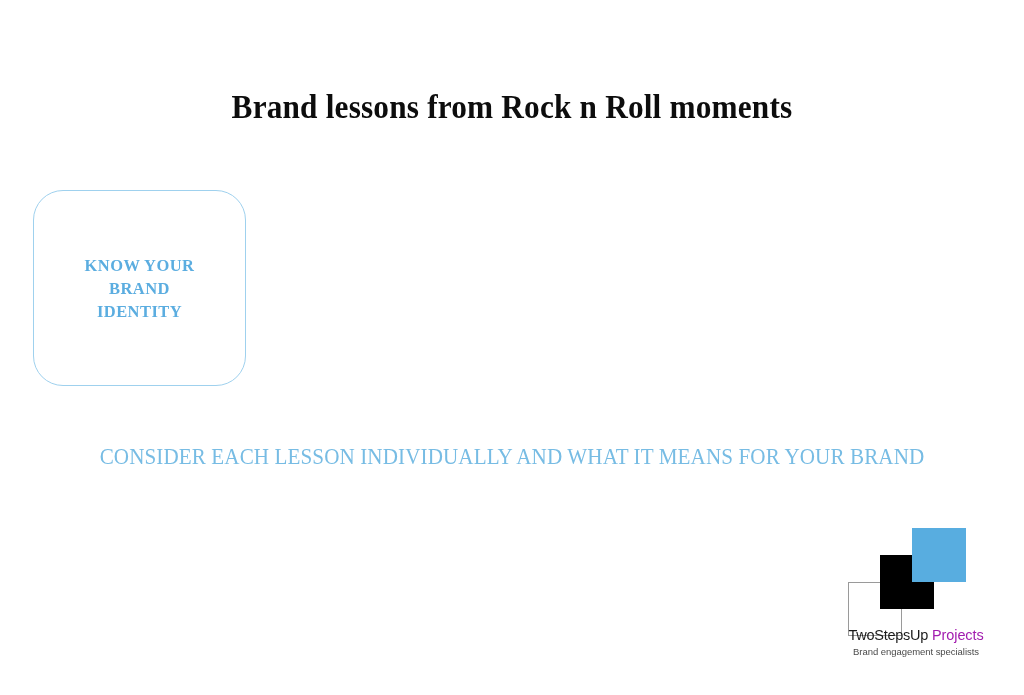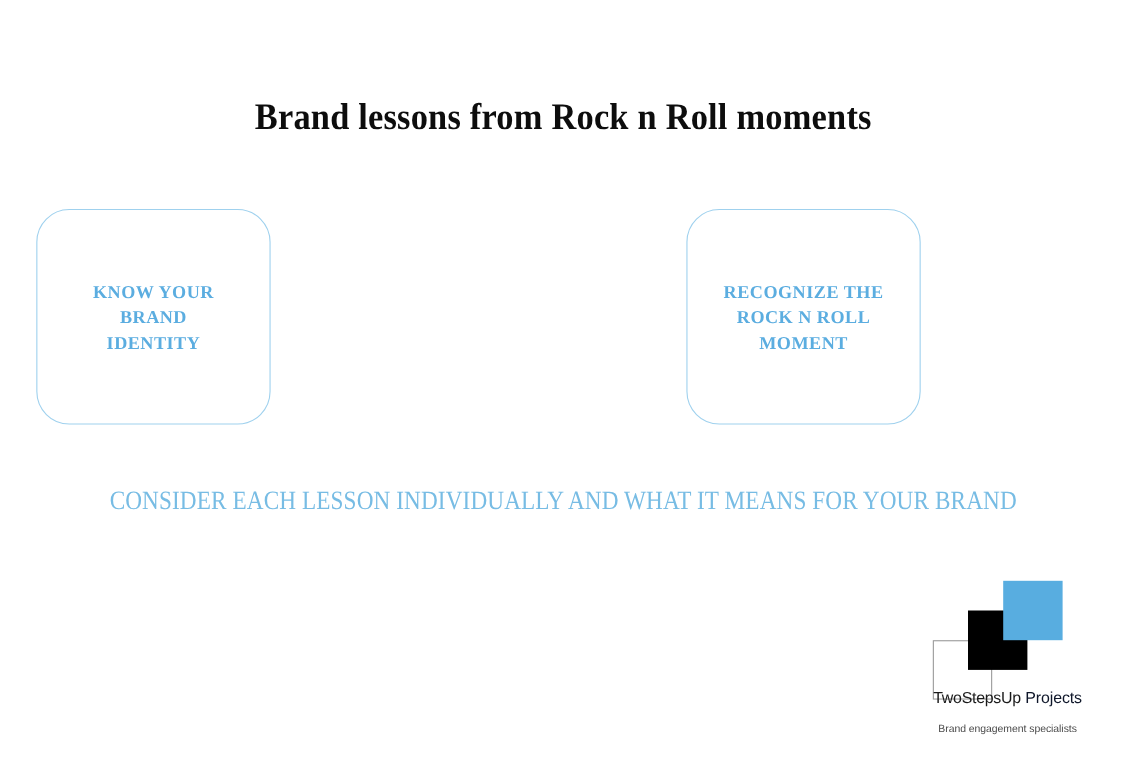--- a/index.html
+++ b/index.html
@@ -37,21 +37,21 @@
     transform: scaleX(0.92);
     transform-origin: center center;
     white-space: nowrap;
   }
 
   
   .cards-row {
     position: absolute;
     left: 33px;
     top: 190px;
-    width: 804px;
+    width: 952px;
     height: 196px;
     display: flex;
     justify-content: space-between;
     align-items: stretch;
   }
   .lesson-card {
     width: 213px;
     height: 196px;
     box-sizing: border-box;
     border: 1.2px solid #9fd1ee;
@@ -147,58 +147,52 @@
     color: #1a1a1a;
     white-space: nowrap;
   }
   .logo-wordmark .wm-bold {
     font-weight: normal;
     letter-spacing: -0.25px;
   }
   .logo-wordmark .wm-light {
     font-weight: normal;
     letter-spacing: -0.1px;
-    color: #0f172a;
+    color: #a21caf;
   }
   .logo-tagline {
     position: absolute;
     left: 0;
     top: 118px;
     width: 148px;
     text-align: center;
     font-family: "Liberation Sans", sans-serif;
     font-weight: normal;
     font-size: 9.5px;
     line-height: 12px;
     letter-spacing: -0.05px;
     color: #4a4a4a;
     white-space: nowrap;
-    margin-top: 11px;
   }
 </style>
 </head>
 <body>
 
 <div class="slide">
 
   <h1 class="slide-title">Brand lessons from Rock n Roll moments</h1>
 
   <div class="cards-row">
 
     <div class="lesson-card">
       <div class="lesson-card-label">KNOW YOUR
 BRAND
 IDENTITY</div>
     </div>
 
-    <div class="lesson-card">
-      <div class="lesson-card-label">RECOGNIZE THE
-ROCK N ROLL
-MOMENT</div>
-    </div>
 
 
 
   </div>
 
   <div class="caption">CONSIDER EACH LESSON INDIVIDUALLY AND WHAT IT MEANS FOR YOUR BRAND</div>
 
   <div class="logo-block">
     <div class="logo-mark">
       <div class="logo-sq logo-sq-outline"></div>

